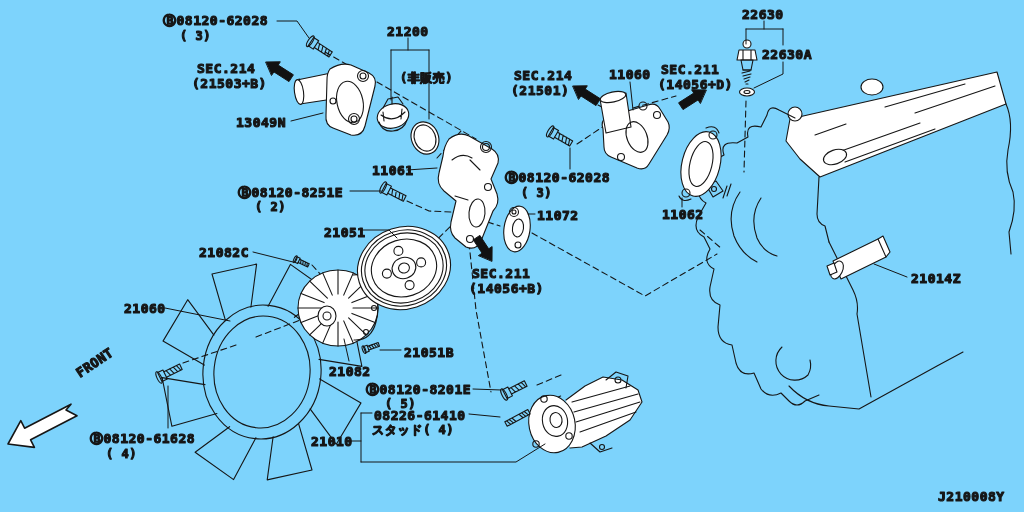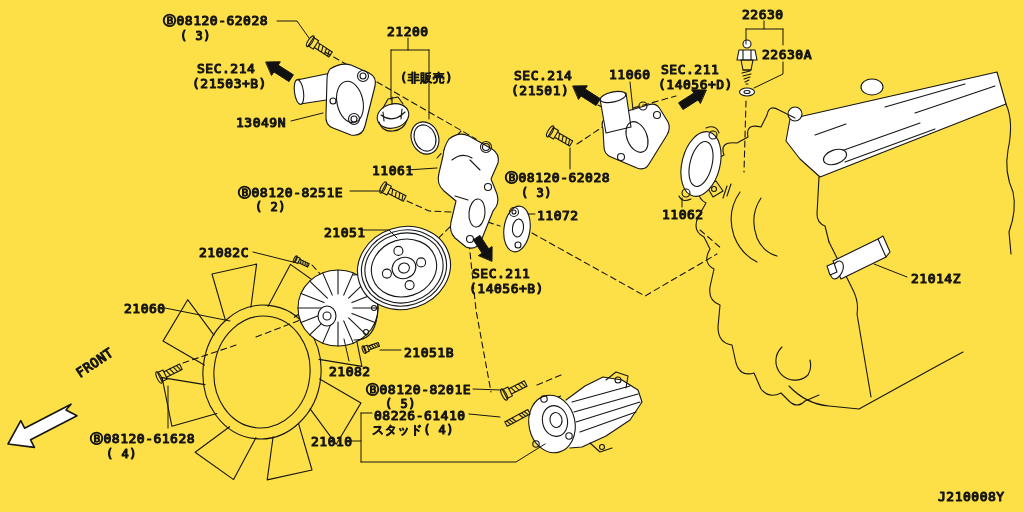--- a/index.html
+++ b/index.html
@@ -1,16 +1,16 @@
 <!DOCTYPE html>
 <html><head>
 <meta charset="utf-8">
 <style>
   html,body{margin:0;padding:0;background:#ffffff;}
-  .stage{position:relative;width:1024px;height:512px;background:#fde047;overflow:hidden;}
+  .stage{position:relative;width:1024px;height:512px;background:#7dd3fc;overflow:hidden;font-weight:bold;}
   svg{position:absolute;left:0;top:0;}
   svg path,svg ellipse,svg circle,svg rect,svg polyline{vector-effect:non-scaling-stroke;}
   text{font-family:"DejaVu Sans Mono","DejaVu Sans",monospace;font-size:13px;fill:#161616;letter-spacing:0.5px;}
   .small{font-size:12px;}
 </style>
 </head>
 <body>
 
 <div class="stage">
 <svg width="1024" height="512" viewBox="0 0 1024 512" fill="none" stroke="#161616" stroke-width="1.1" stroke-linecap="round" stroke-linejoin="round">

